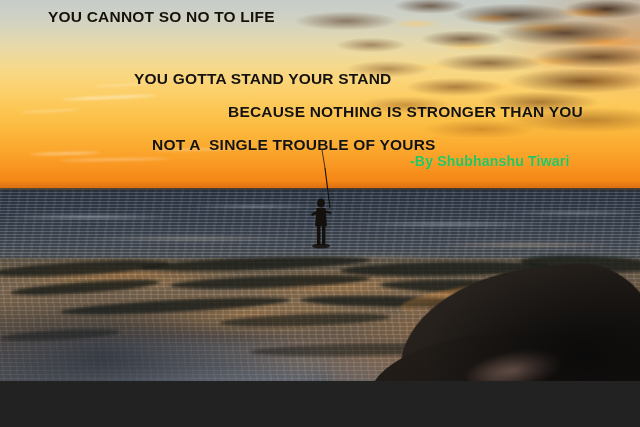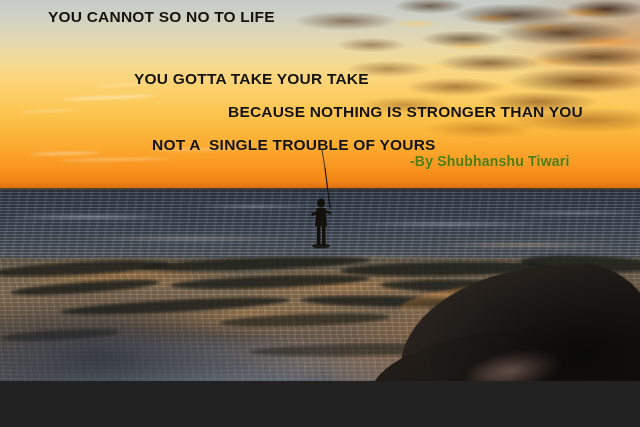--- a/index.html
+++ b/index.html
@@ -236,21 +236,21 @@
     text-shadow:0 0 1px rgba(255,235,200,.40);
   }
   .l1 { left:48px;  top:8px; }
   .l2 { left:226px; top:41px; }
   .l3 { left:134px; top:70px; }
   .l4 { left:228px; top:103px; }
   .l5 { left:152px; top:136px; }
   .attrib {
     position:absolute;
     left:410px; top:153px;
-    color:#4d7c0f;
+    color:#22c55e;
     font-weight:bold;
     font-size:14px;
     letter-spacing:.2px;
     white-space:pre;
     text-shadow:0 0 1px rgba(255,230,190,.35);
   }
 </style>
 </head>
 <body>
 
@@ -310,19 +310,19 @@
     <path d="M316 211 L311 214 L312 216 L317 214 Z" fill="#14100c"></path>
 
     <rect x="317" y="226" width="3.4" height="19" fill="#14100c"></rect>
     <rect x="322" y="226" width="3.4" height="19" fill="#14100c"></rect>
 
     <ellipse cx="321" cy="246" rx="9" ry="2.6" fill="#14100c" opacity="0.85"></ellipse>
   </svg>
 
   <div class="quote">
     <div class="line l1">YOU CANNOT SO NO TO LIFE</div>
-    <div class="line l3">YOU GOTTA TAKE YOUR TAKE</div>
+    <div class="line l3">YOU GOTTA STAND YOUR STAND</div>
     <div class="line l5">NOT A  SINGLE TROUBLE OF YOURS</div>
     <div class="line l4">BECAUSE NOTHING IS STRONGER THAN YOU</div>
     <div class="attrib">-By Shubhanshu Tiwari</div>
   </div>
 
 </div>
 
 </body></html>

